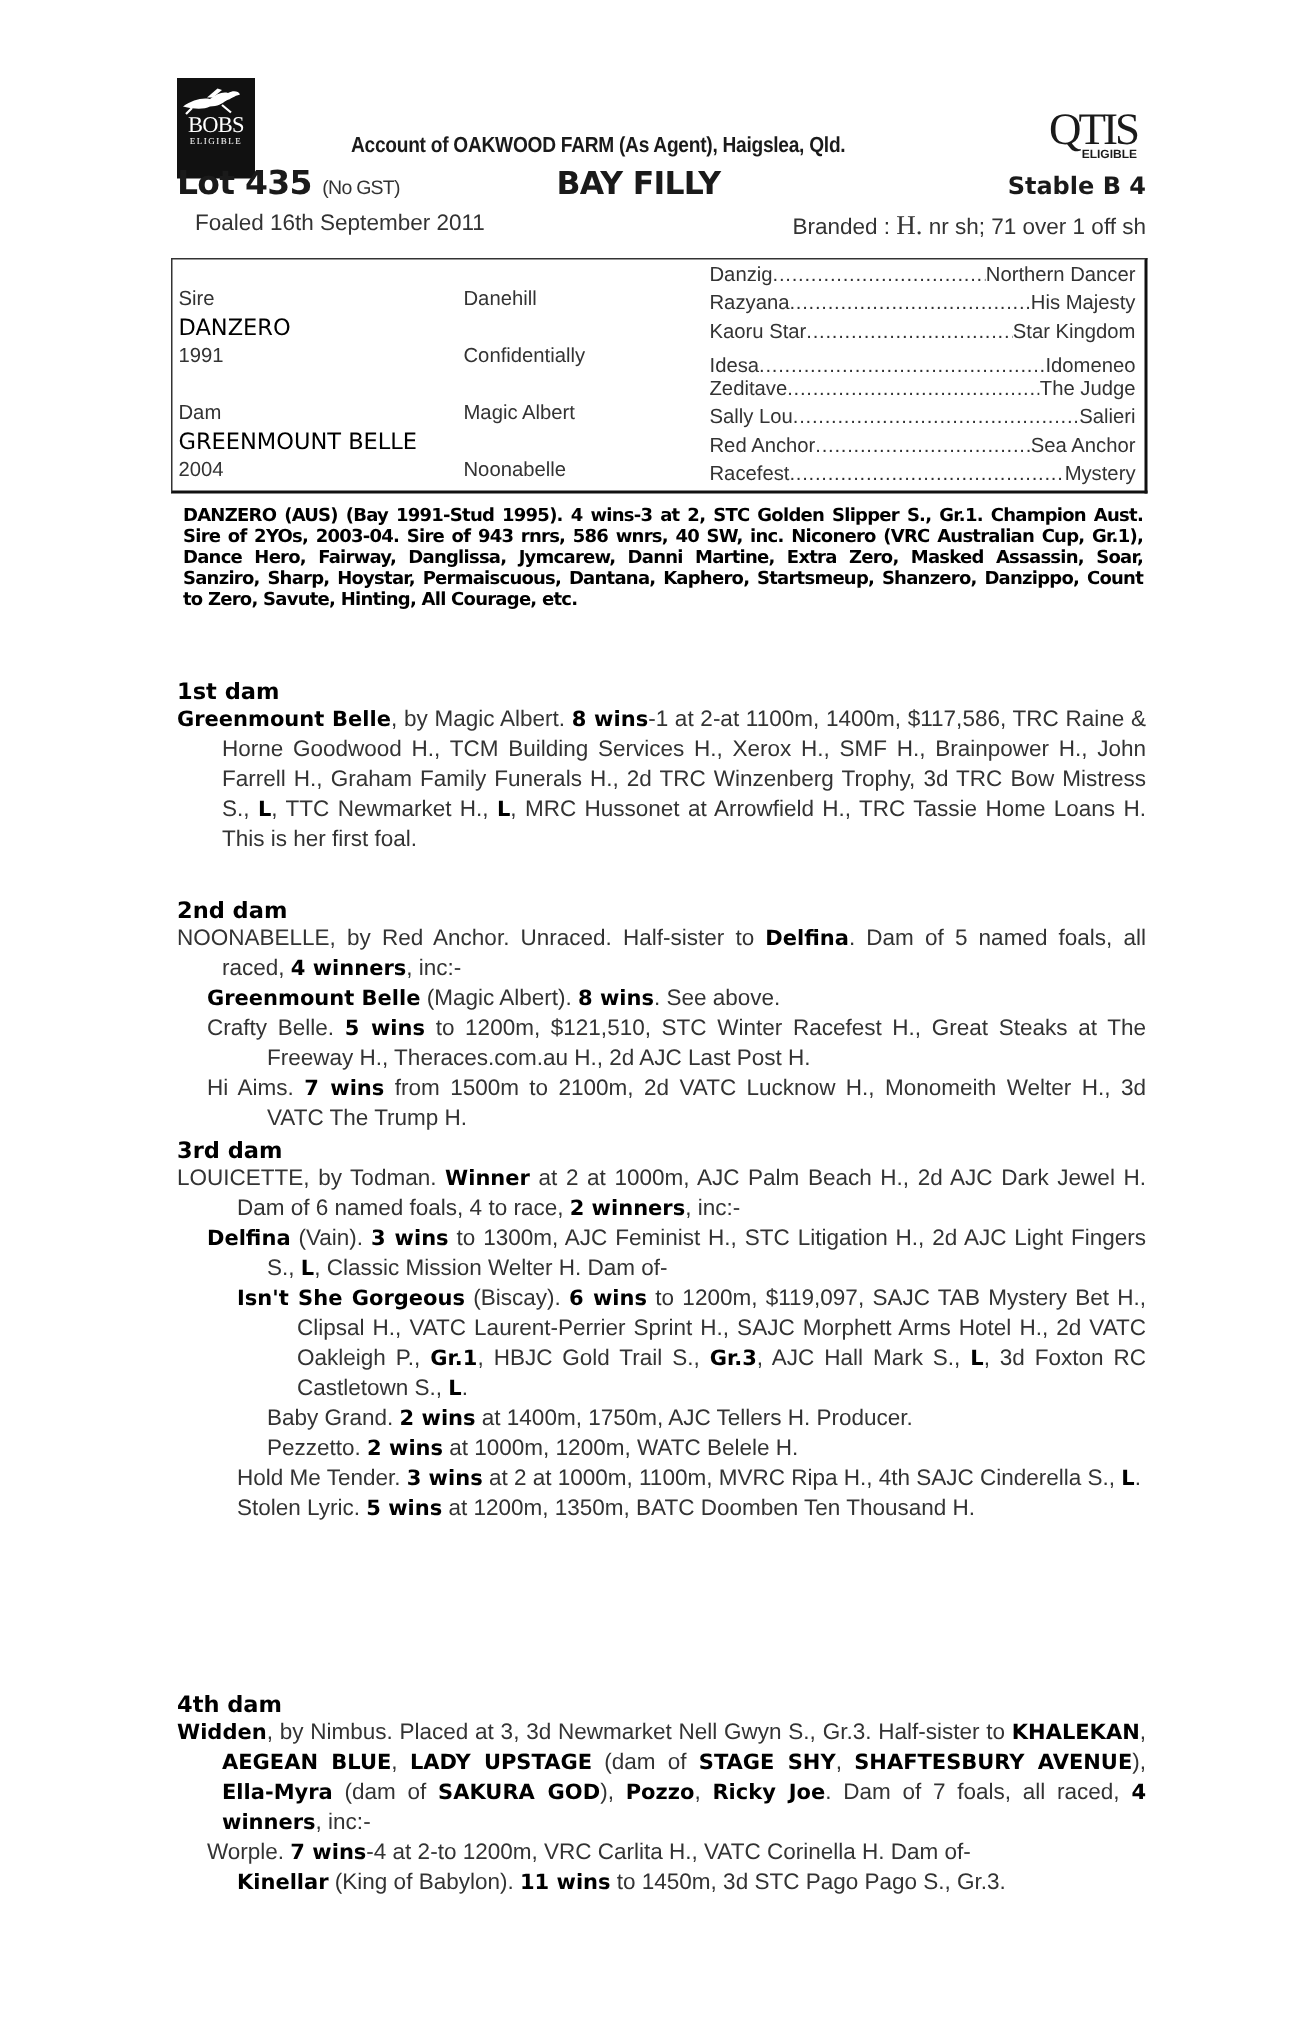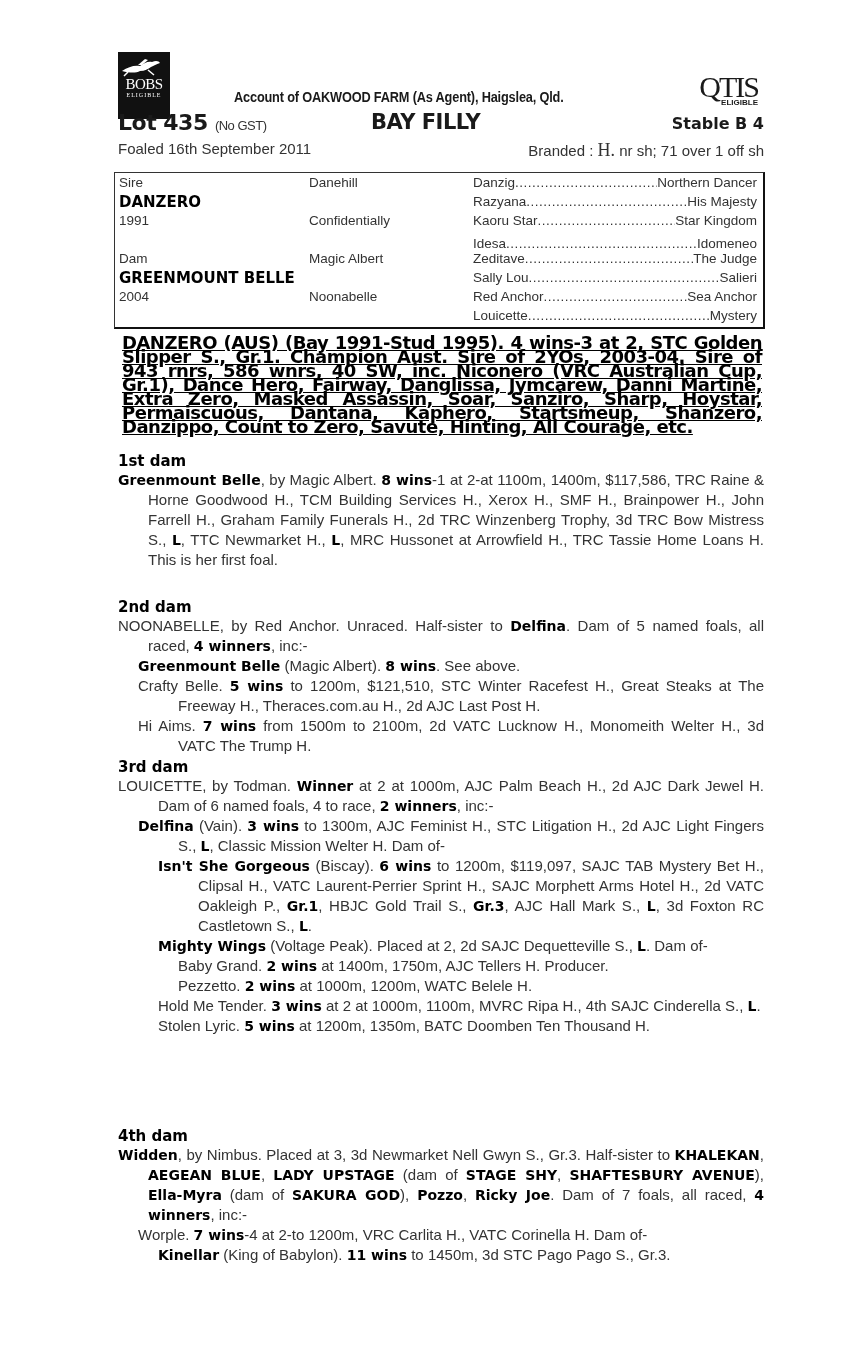--- a/index.html
+++ b/index.html
@@ -18,38 +18,38 @@
                transform: scaleX(0.88); transform-origin: left center; white-space: nowrap; }
     .qtis { position: absolute; right: 6px; top: 22px; width: 70px; height: 32px; }
     .qtis .qtis-word { position: absolute; right: 0; top: -4px; font-family: "Liberation Serif", serif; font-size: 30px; letter-spacing: -2px; }
     .qtis .qtis-elig { position: absolute; right: 0; top: 24px; font-size: 8px; font-weight: bold; background: #fff; }
     .lot-row { position: absolute; left: 0; top: 58px; width: 646px; height: 26px; }
     .lot { position: absolute; left: 0; top: 0; font-size: 22px; font-weight: bold; font-family: "DejaVu Sans", sans-serif; letter-spacing: -0.5px; }
     .nogst { font-size: 13px; font-weight: normal; font-family: "Liberation Sans", sans-serif; color: #333; }
     .sex { position: absolute; left: 253px; top: 0; font-size: 21px; font-weight: bold; font-family: "DejaVu Sans", sans-serif; letter-spacing: -0.5px; }
     .stable { position: absolute; right: 0; top: 4px; font-size: 16px; font-weight: bold; font-family: "DejaVu Sans", sans-serif; }
     .info-row { position: absolute; left: 0; top: 88px; width: 646px; font-size: 15px; color: #333; }
-    .foaled { position: absolute; left: 0; top: 0; text-align: right; }
+    .foaled { position: absolute; left: 12px; top: 0; text-align: right; }
     .branded { position: absolute; right: 0; top: 0; white-space: nowrap; }
     .brand-h { font-size: 18px; font-family: "Liberation Serif", serif; }
 
     
     .ped { position: absolute; left: -4px; top: 120px; width: 648px; height: 154px;
            border-top: 1px solid #333; border-left: 1px solid #333; border-right: 2px solid #111; border-bottom: 2px solid #111; }
-    .ped .cell { position: absolute; font-size: 13.5px; color: #333; white-space: nowrap; }
-    .ped .big { font-size: 15px; font-weight: bold; font-family: "DejaVu Sans", sans-serif; color: #000; }
+    .ped .cell { position: absolute; font-size: 13.5px; color: #333; white-space: nowrap; margin-top: 16px; }
+    .ped .big { font-size: 15px; font-weight: normal; font-family: "DejaVu Sans", sans-serif; color: #000; }
     .gg { position: absolute; left: 358px; width: 284px; font-size: 13.5px; color: #333; display: flex; }
     .gg .l { white-space: nowrap; }
     .gg .dots { flex: 1; overflow: hidden; white-space: nowrap; letter-spacing: 0.5px; }
     .gg .dots::before { content: "..........................................................................................................."; }
     .gg .r { white-space: nowrap; }
 
     
-    .sire-blurb { position: absolute; left: 4px; top: 284px; width: 640px; font-size: 18px; line-height: 14px; font-weight: bold;
-                  font-family: "DejaVu Sans", sans-serif; text-align: justify; letter-spacing: -0.5px; color: #000; text-decoration: underline; }
+    .sire-blurb { position: absolute; left: 4px; top: 284px; width: 640px; font-size: 12px; line-height: 14px; font-weight: bold;
+                  font-family: "DejaVu Sans", sans-serif; text-align: justify; letter-spacing: -0.5px; color: #000; }
 
     
     .sect { position: absolute; left: 0; width: 646px; font-size: 15px; line-height: 20px; color: #333; }
     .sect h3 { margin: 0; font-size: 15px; line-height: 18px; font-family: "DejaVu Sans", sans-serif; font-weight: bold; color: #000; }
     .p { text-align: justify; padding-left: 30px; text-indent: -30px; margin: 0; }
     .p.i1 { padding-left: 60px; text-indent: -38px; }
     .b { font-weight: bold; font-family: "DejaVu Sans", sans-serif; color: #000; font-size: 14px; }
     .s1 { top: 400px; }
     .s2 { top: 546px; }
     .s3 { top: 706px; }
@@ -128,21 +128,21 @@
         <span class="l">Sally Lou</span>
         <span class="dots"></span>
         <span class="r">Salieri</span>
       </div>
     <div class="gg" style="top:116px">
         <span class="l">Red Anchor</span>
         <span class="dots"></span>
         <span class="r">Sea Anchor</span>
       </div>
     <div class="gg" style="top:135px">
-        <span class="l">Louicette</span>
+        <span class="l">Racefest</span>
         <span class="dots"></span>
         <span class="r">Mystery</span>
       </div>
   </div>
 
   <div class="sire-blurb">DANZERO (AUS) (Bay 1991-Stud 1995). 4 wins-3 at 2, STC Golden Slipper S., Gr.1. Champion Aust. Sire of 2YOs, 2003-04. Sire of 943 rnrs, 586 wnrs, 40 SW, inc. Niconero (VRC Australian Cup, Gr.1), Dance Hero, Fairway, Danglissa, Jymcarew, Danni Martine, Extra Zero, Masked Assassin, Soar, Sanziro, Sharp, Hoystar, Permaiscuous, Dantana, Kaphero, Startsmeup, Shanzero, Danzippo, Count to Zero, Savute, Hinting, All Courage, etc.</div>
 
   <div class="sect s1">
     <h3>1st dam</h3>
     <p class="p"><span class="b">Greenmount Belle</span><span>, by Magic Albert. </span><span class="b">8 wins</span><span>-1 at 2-at 1100m, 1400m, $117,586, TRC Raine &amp; Horne Goodwood H., TCM Building Services H., Xerox H., SMF H., Brainpower H., John Farrell H., Graham Family Funerals H., 2d TRC Winzenberg Trophy, 3d TRC Bow Mistress S., </span><span class="b">L</span><span>, TTC Newmarket H., </span><span class="b">L</span><span>, MRC Hussonet at Arrowfield H., TRC Tassie Home Loans H. This is her first foal.</span></p>
@@ -154,21 +154,20 @@
     <p class="p i1" style="padding-left:50px;text-indent:-30px"><span class="b">Greenmount Belle</span><span> (Magic Albert). </span><span class="b">8 wins</span><span>. See above.</span></p>
     <p class="p i1" style="padding-left:60px;text-indent:-40px"><span>Crafty Belle. </span><span class="b">5 wins</span><span> to 1200m, $121,510, STC Winter Racefest H., Great Steaks at The Freeway H., Theraces.com.au H., 2d AJC Last Post H.</span></p>
     <p class="p i1" style="padding-left:60px;text-indent:-40px"><span>Hi Aims. </span><span class="b">7 wins</span><span> from 1500m to 2100m, 2d VATC Lucknow H., Monomeith Welter H., 3d VATC The Trump H.</span></p>
   </div>
 
   <div class="sect s3">
     <h3>3rd dam</h3>
     <p class="p" style="padding-left:40px;text-indent:-40px"><span>LOUICETTE, by Todman. </span><span class="b">Winner</span><span> at 2 at 1000m, AJC Palm Beach H., 2d AJC Dark Jewel H. Dam of 6 named foals, 4 to race, </span><span class="b">2 winners</span><span>, inc:-</span></p>
     <p class="p" style="padding-left:60px;text-indent:-40px"><span class="b">Delfina</span><span> (Vain). </span><span class="b">3 wins</span><span> to 1300m, AJC Feminist H., STC Litigation H., 2d AJC Light Fingers S., </span><span class="b">L</span><span>, Classic Mission Welter H. Dam of-</span></p>
     <p class="p" style="padding-left:80px;text-indent:-40px"><span class="b">Isn't She Gorgeous</span><span> (Biscay). </span><span class="b">6 wins</span><span> to 1200m, $119,097, SAJC TAB Mystery Bet H., Clipsal H., VATC Laurent-Perrier Sprint H., SAJC Morphett Arms Hotel H., 2d VATC Oakleigh P., </span><span class="b">Gr.1</span><span>, HBJC Gold Trail S., </span><span class="b">Gr.3</span><span>, AJC Hall Mark S., </span><span class="b">L</span><span>, 3d Foxton RC Castletown S., </span><span class="b">L</span><span>.</span></p>
-    <p class="p" style="padding-left:80px;text-indent:-40px"><span class="b">Mighty Wings</span><span> (Voltage Peak). Placed at 2, 2d SAJC Dequetteville S., </span><span class="b">L</span><span>. Dam of-</span></p>
     <p class="p" style="padding-left:100px;text-indent:-40px"><span>Baby Grand. </span><span class="b">2 wins</span><span> at 1400m, 1750m, AJC Tellers H. Producer.</span></p>
     <p class="p" style="padding-left:100px;text-indent:-40px"><span>Pezzetto. </span><span class="b">2 wins</span><span> at 1000m, 1200m, WATC Belele H.</span></p>
     <p class="p" style="padding-left:80px;text-indent:-40px"><span>Hold Me Tender. </span><span class="b">3 wins</span><span> at 2 at 1000m, 1100m, MVRC Ripa H., 4th SAJC Cinderella S., </span><span class="b">L</span><span>.</span></p>
     <p class="p" style="padding-left:80px;text-indent:-40px"><span>Stolen Lyric. </span><span class="b">5 wins</span><span> at 1200m, 1350m, BATC Doomben Ten Thousand H.</span></p>
   </div>
 
   <div class="sect s4">
     <h3>4th dam</h3>
     <p class="p"><span class="b">Widden</span><span>, by Nimbus. Placed at 3, 3d Newmarket Nell Gwyn S., Gr.3. Half-sister to </span><span class="b">KHALEKAN</span><span>, </span><span class="b">AEGEAN BLUE</span><span>, </span><span class="b">LADY UPSTAGE</span><span> (dam of </span><span class="b">STAGE SHY</span><span>, </span><span class="b">SHAFTESBURY AVENUE</span><span>), </span><span class="b">Ella-Myra</span><span> (dam of </span><span class="b">SAKURA GOD</span><span>), </span><span class="b">Pozzo</span><span>, </span><span class="b">Ricky Joe</span><span>. Dam of 7 foals, all raced, </span><span class="b">4 winners</span><span>, inc:-</span></p>
     <p class="p" style="padding-left:60px;text-indent:-40px"><span>Worple. </span><span class="b">7 wins</span><span>-4 at 2-to 1200m, VRC Carlita H., VATC Corinella H. Dam of-</span></p>

